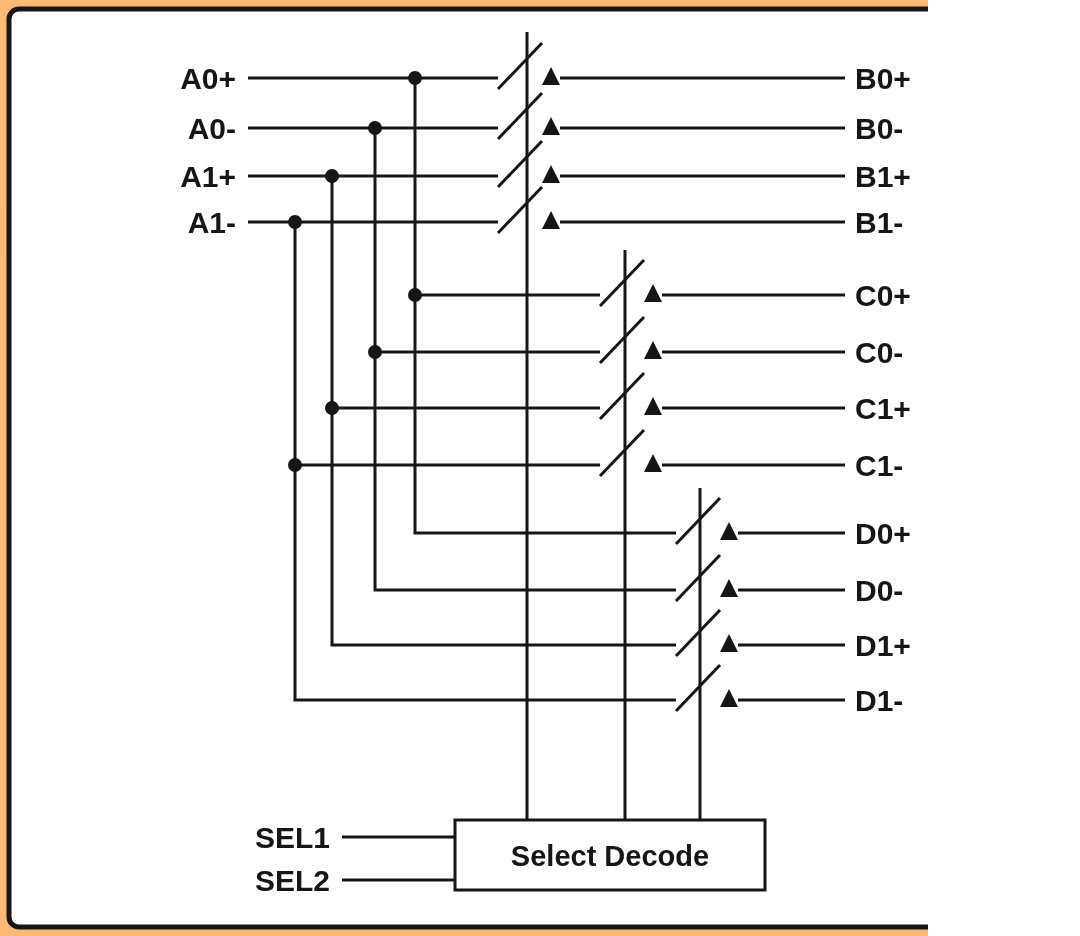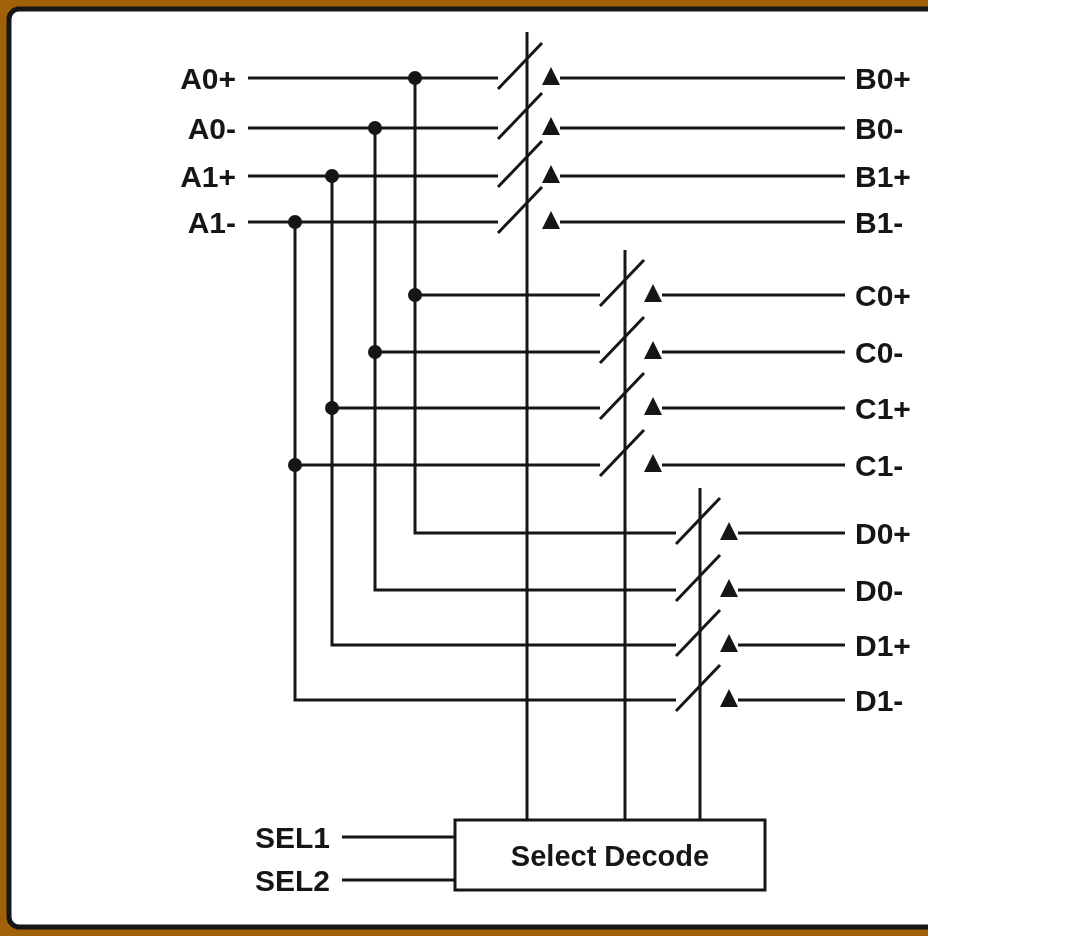--- a/index.html
+++ b/index.html
@@ -4,21 +4,21 @@
 <style>
   html, body {
     margin: 0;
     padding: 0;
     background: #ffffff;
   }
   .stage {
     position: relative;
     width: 928px;
     height: 936px;
-    background: #a16207;
+    background: #fdba74;
     font-family: "Liberation Sans", sans-serif;
     overflow: hidden;
   }
   svg {
     display: block;
   }
   svg text {
     font-family: "Liberation Sans", "DejaVu Sans", sans-serif;
     font-size: 30px;
     font-weight: 600;

